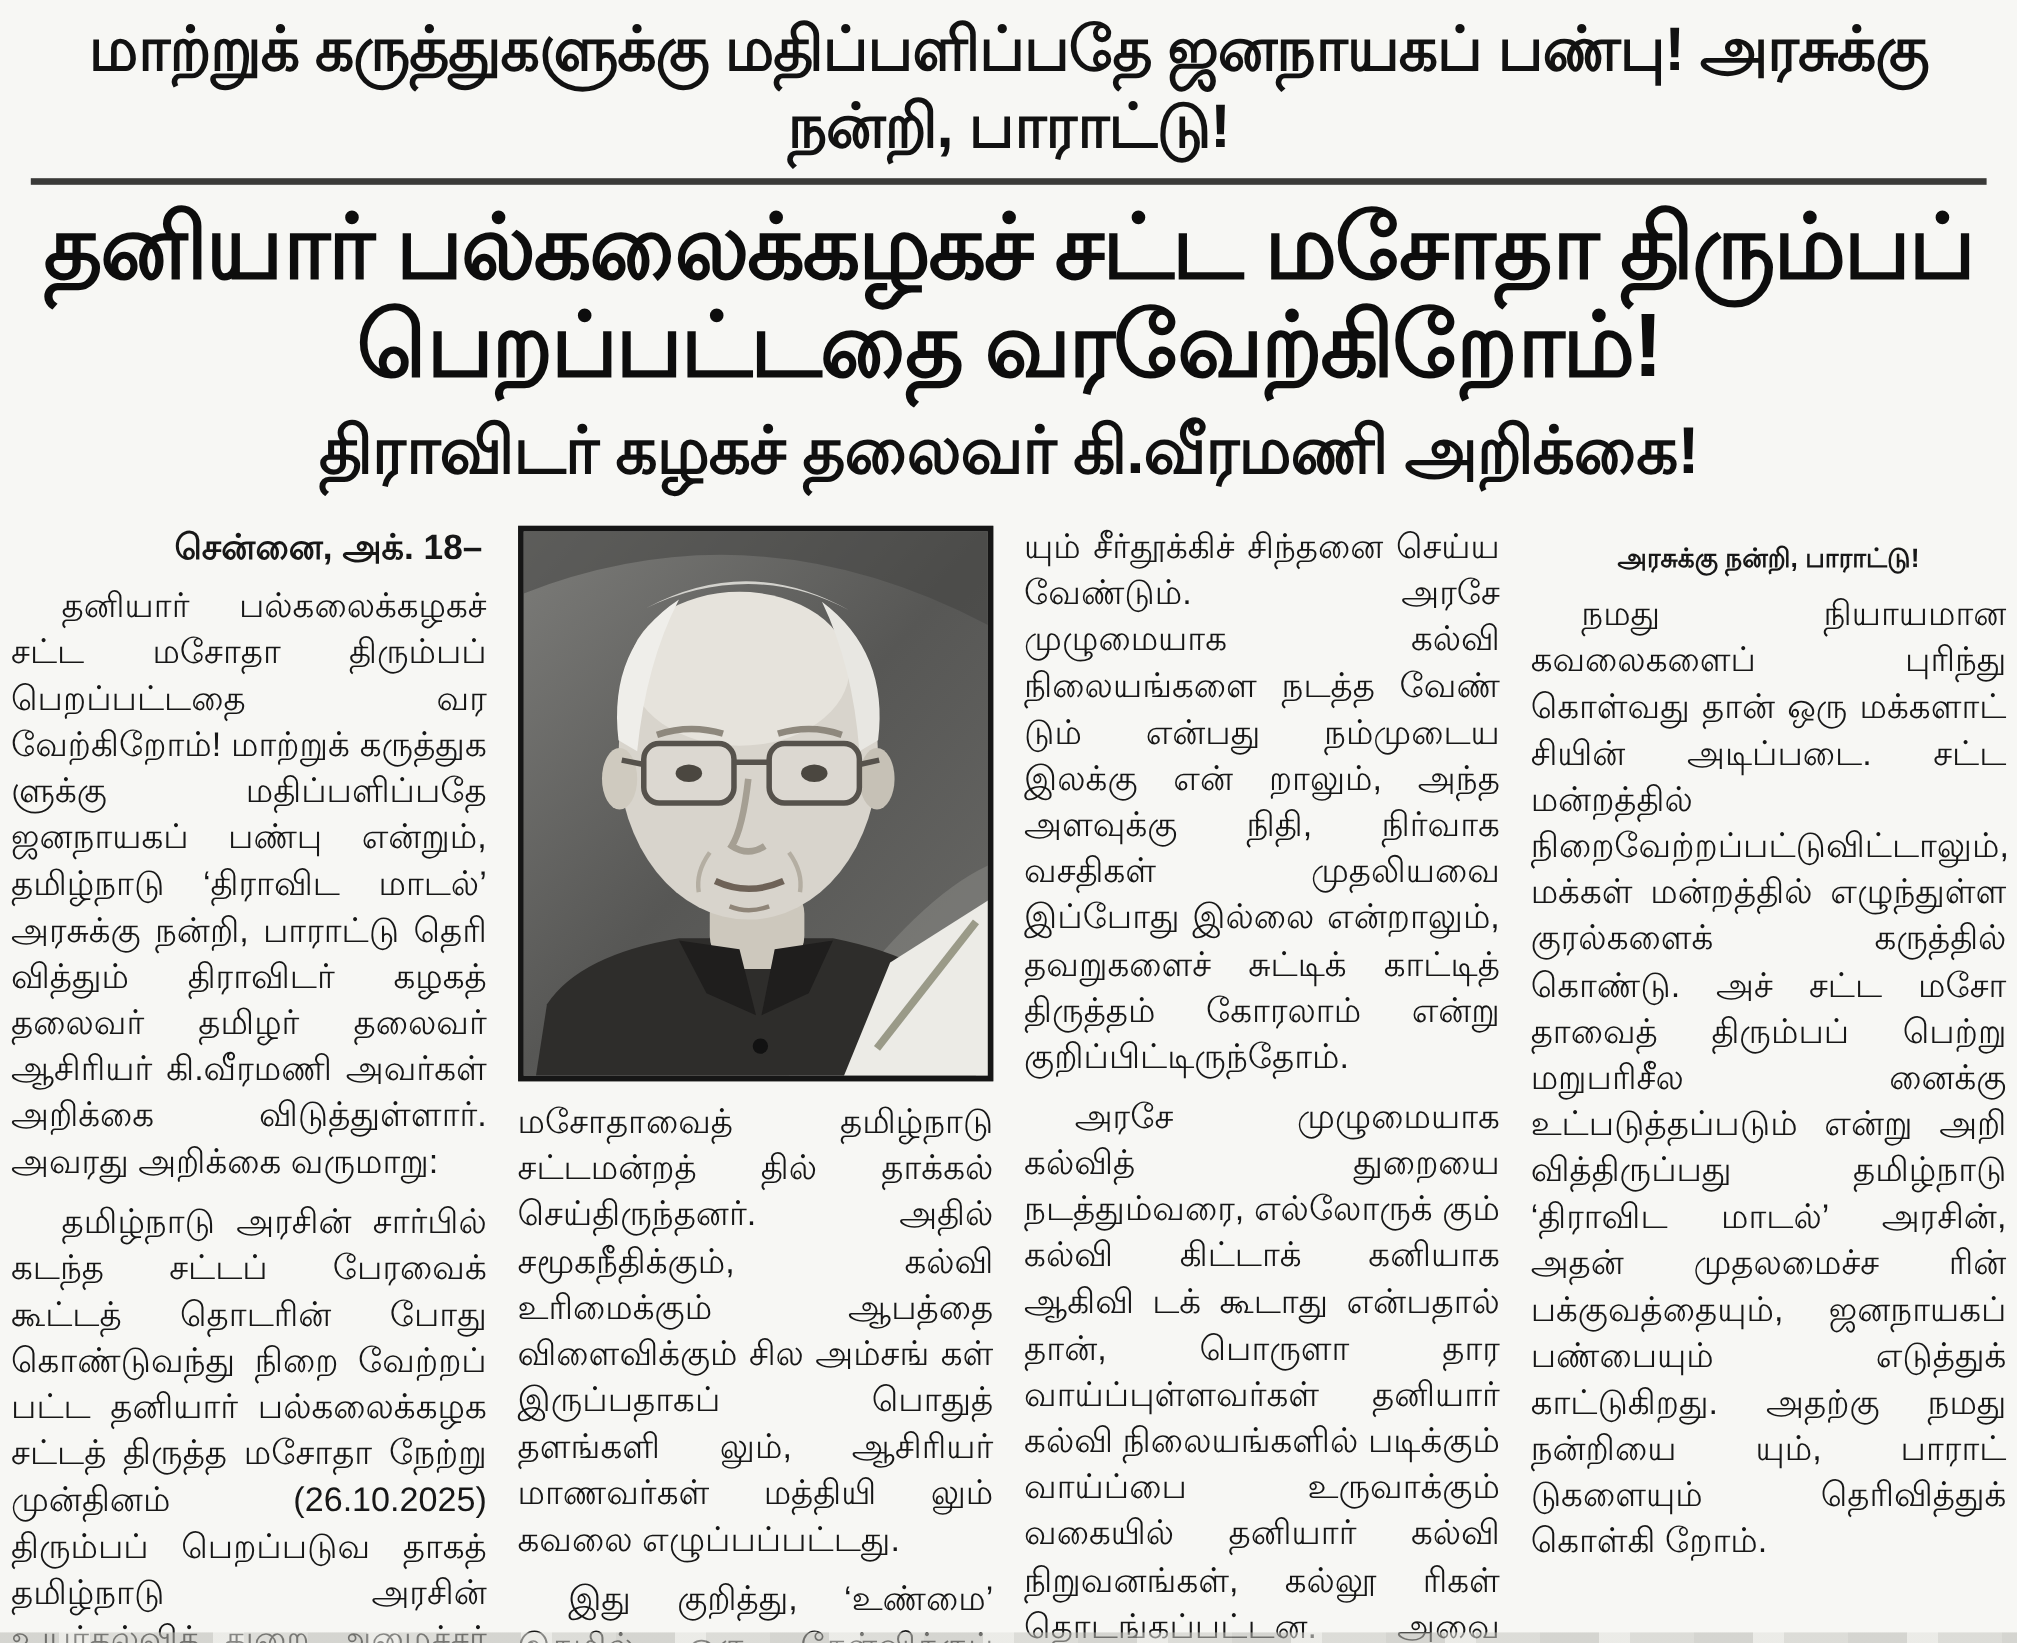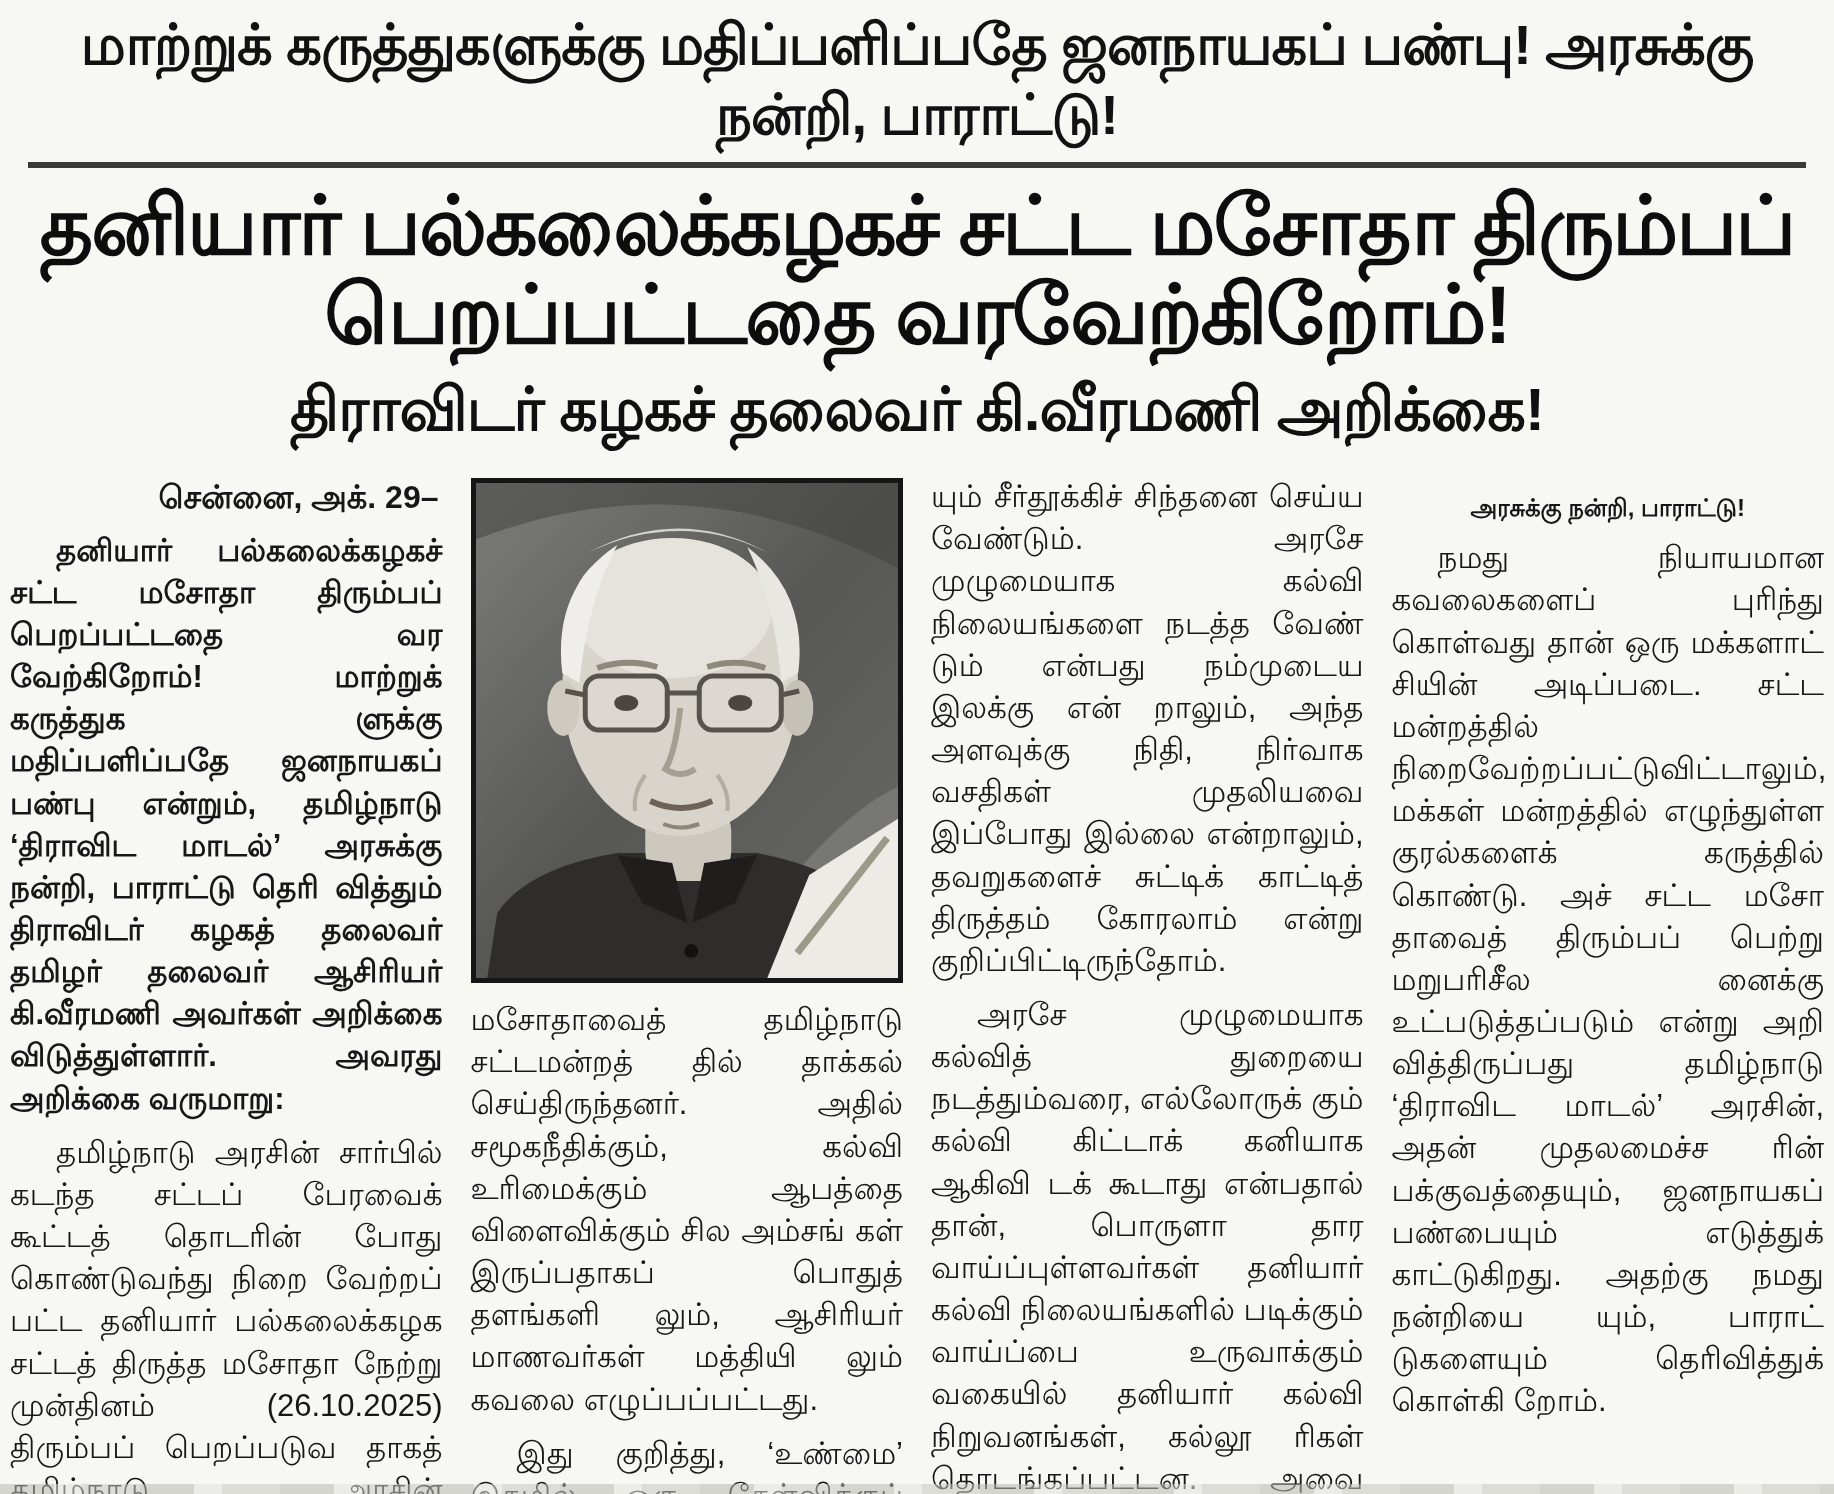--- a/index.html
+++ b/index.html
@@ -59,21 +59,21 @@
     text-align:justify;
   }
   .col p { margin:0 0 12px; text-indent:46px; }
   .col p.cont { text-indent:0; }
   .dateline {
     text-align:right;
     font-weight:bold;
     font-size:32px;
     margin:0 4px 10px 0;
   }
-  .lead { font-weight:bold; }
+  .lead { font-weight:normal; }
   .subhead {
     text-align:center;
     font-weight:bold;
     font-size:24px;
     text-indent:0 !important;
     margin:16px 0 14px !important;
     line-height:1.3;
   }
 
   
@@ -101,21 +101,21 @@
 
   <div class="strap">மாற்றுக் கருத்துகளுக்கு மதிப்பளிப்பதே ஜனநாயகப் பண்பு! அரசுக்கு நன்றி, பாராட்டு!</div>
 
   <div class="main-headline">தனியார் பல்கலைக்கழகச் சட்ட மசோதா திரும்பப் பெறப்பட்டதை வரவேற்கிறோம்!</div>
 
   <div class="sub-headline">திராவிடர் கழகச் தலைவர் கி.வீரமணி அறிக்கை!</div>
 
   <div class="body-cols">
 
     <div class="col">
-      <div class="dateline">சென்னை, அக். 29–</div>
+      <div class="dateline">சென்னை, அக். 18–</div>
       <p class="lead">தனியார் பல்கலைக்கழகச் சட்ட மசோதா திரும்பப் பெறப்பட்டதை வர வேற்கிறோம்! மாற்றுக் கருத்துக ளுக்கு மதிப்பளிப்பதே ஜனநாயகப் பண்பு என்றும், தமிழ்நாடு ‘திராவிட மாடல்’ அரசுக்கு நன்றி, பாராட்டு தெரி வித்தும் திராவிடர் கழகத் தலைவர் தமிழர் தலைவர் ஆசிரியர் கி.வீரமணி அவர்கள் அறிக்கை விடுத்துள்ளார். அவரது அறிக்கை வருமாறு:</p>
       <p>தமிழ்நாடு அரசின் சார்பில் கடந்த சட்டப் பேரவைக் கூட்டத் தொடரின் போது கொண்டுவந்து நிறை வேற்றப் பட்ட தனியார் பல்கலைக்கழக சட்டத் திருத்த மசோதா நேற்று முன்தினம் (26.10.2025) திரும்பப் பெறப்படுவ தாகத் தமிழ்நாடு அரசின் உயர்கல்வித் துறை அமைச்சர் கோவி.செழியன் அறிவித்திருப்பது வரவேற்கத் தக்க தாகும்.</p>
 
     </div>
 
     <div class="col">
       <div class="photo-frame">
         <svg viewBox="0 0 440 495" preserveAspectRatio="xMidYMid slice" role="img">
           <defs>
             <linearGradient id="bgGrad" x1="0" y1="0" x2="1" y2="1">

